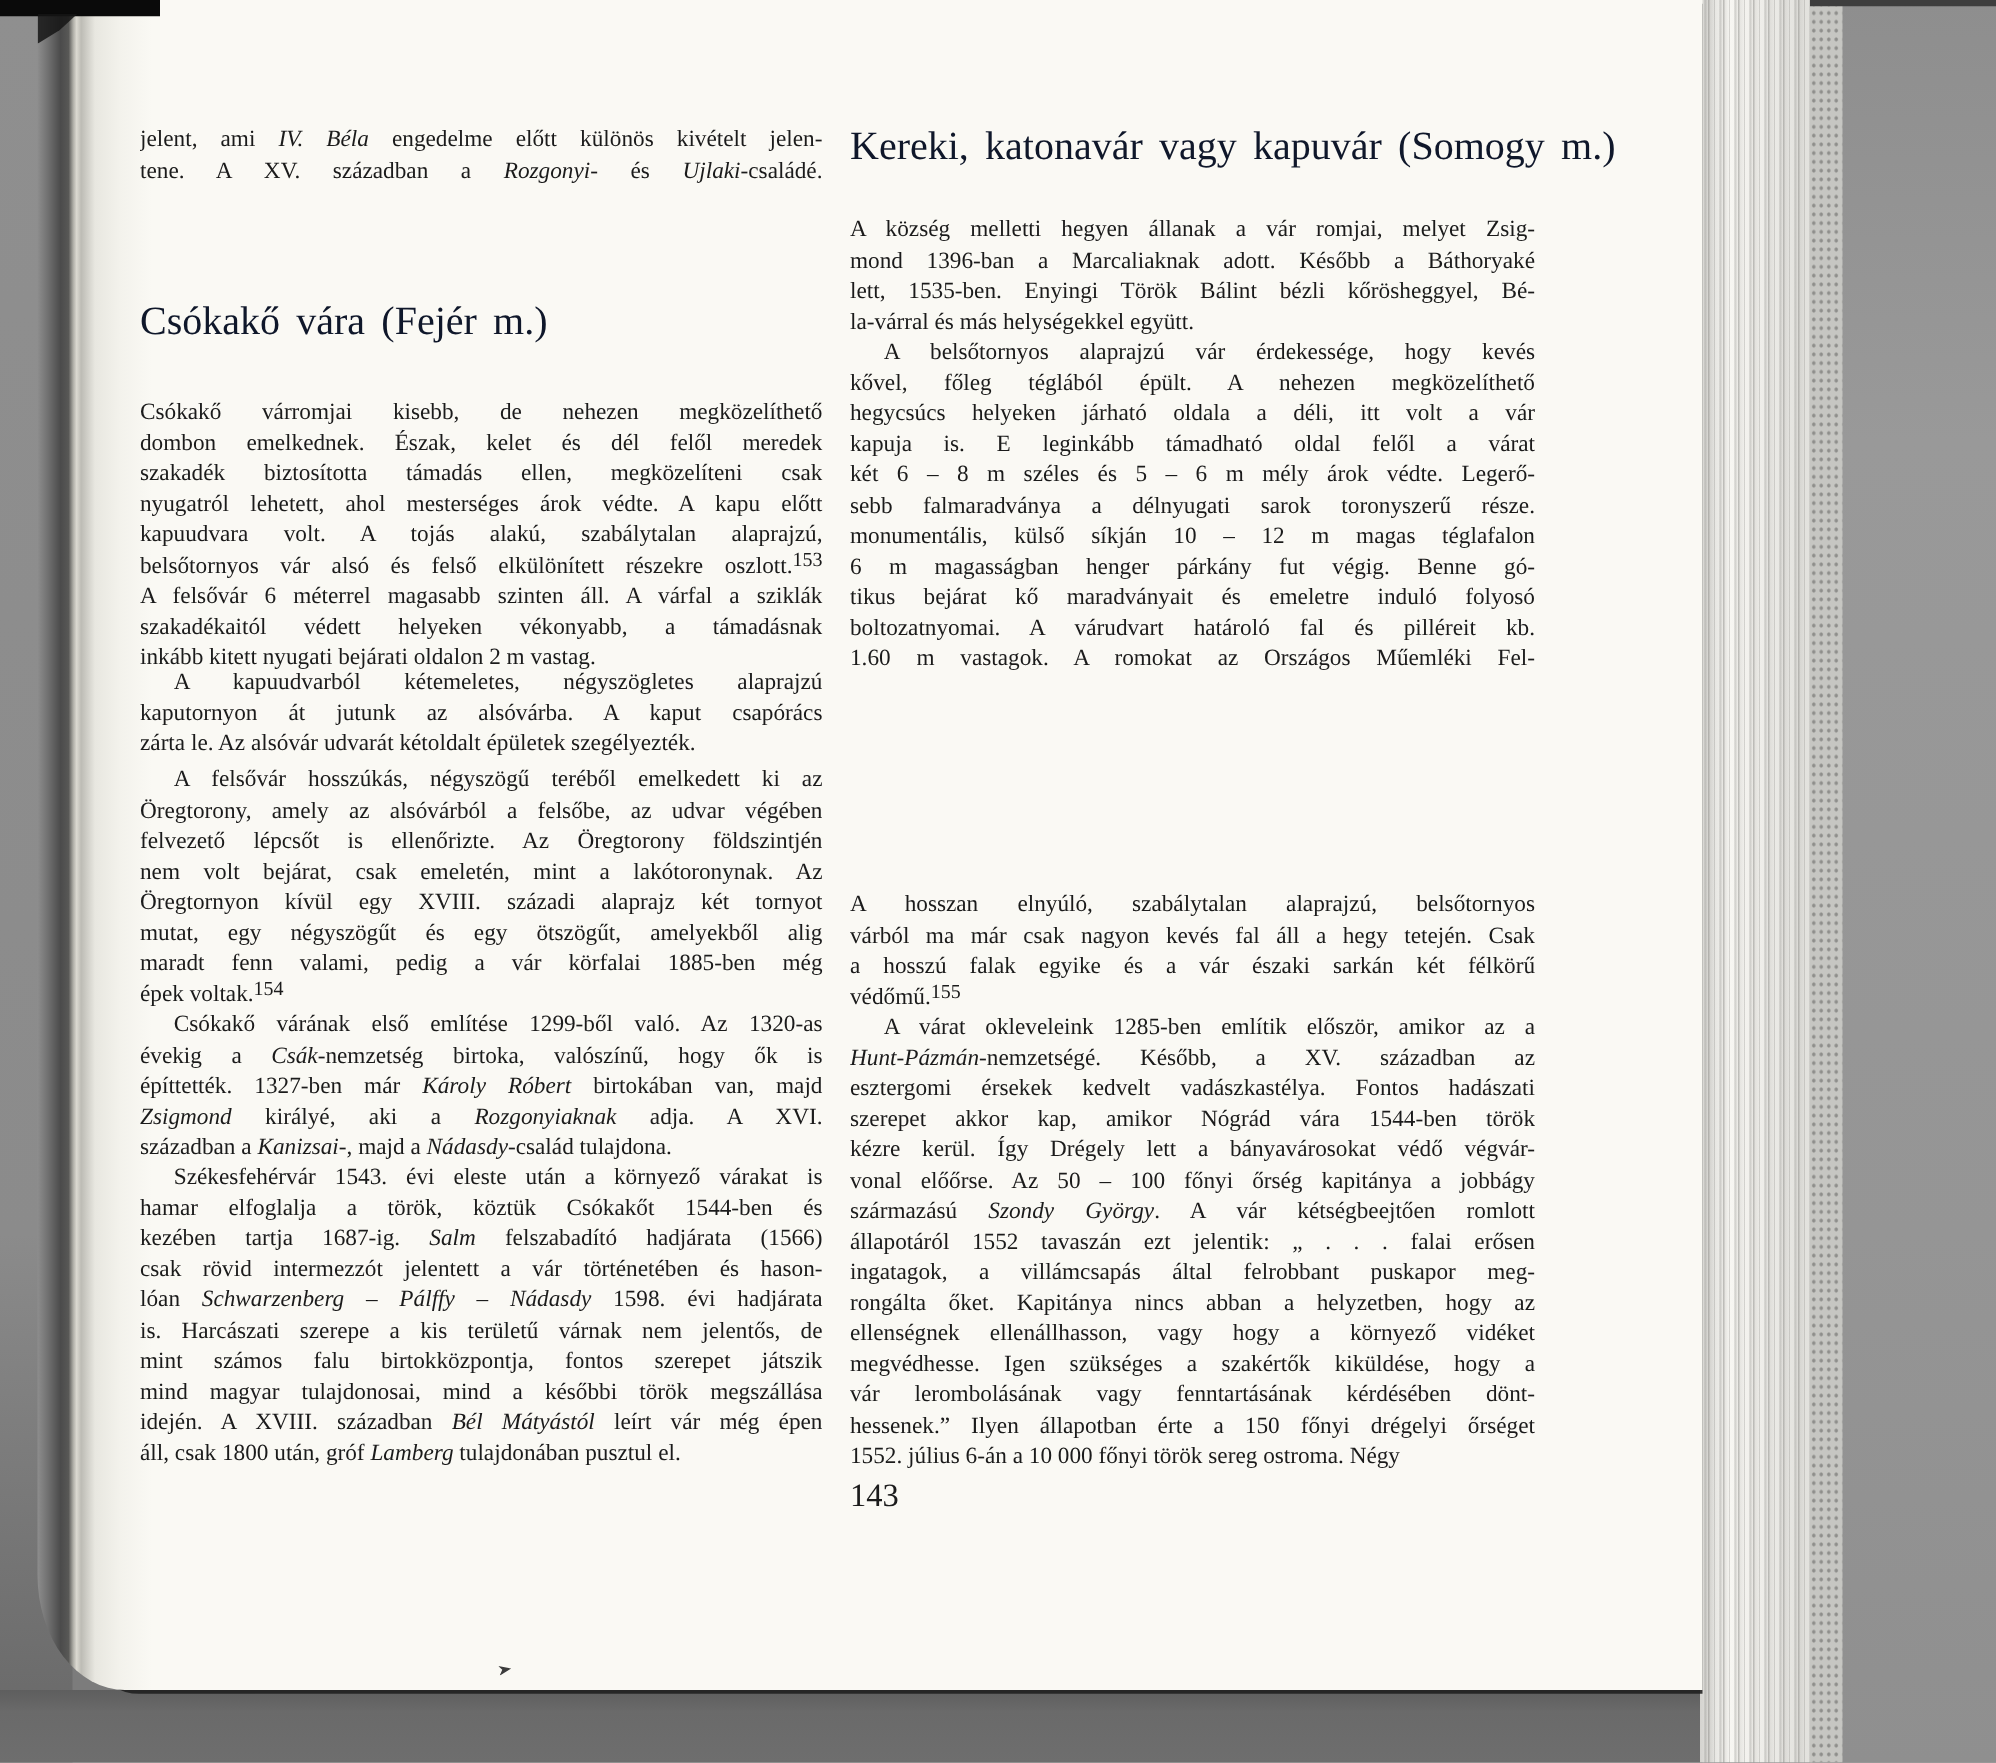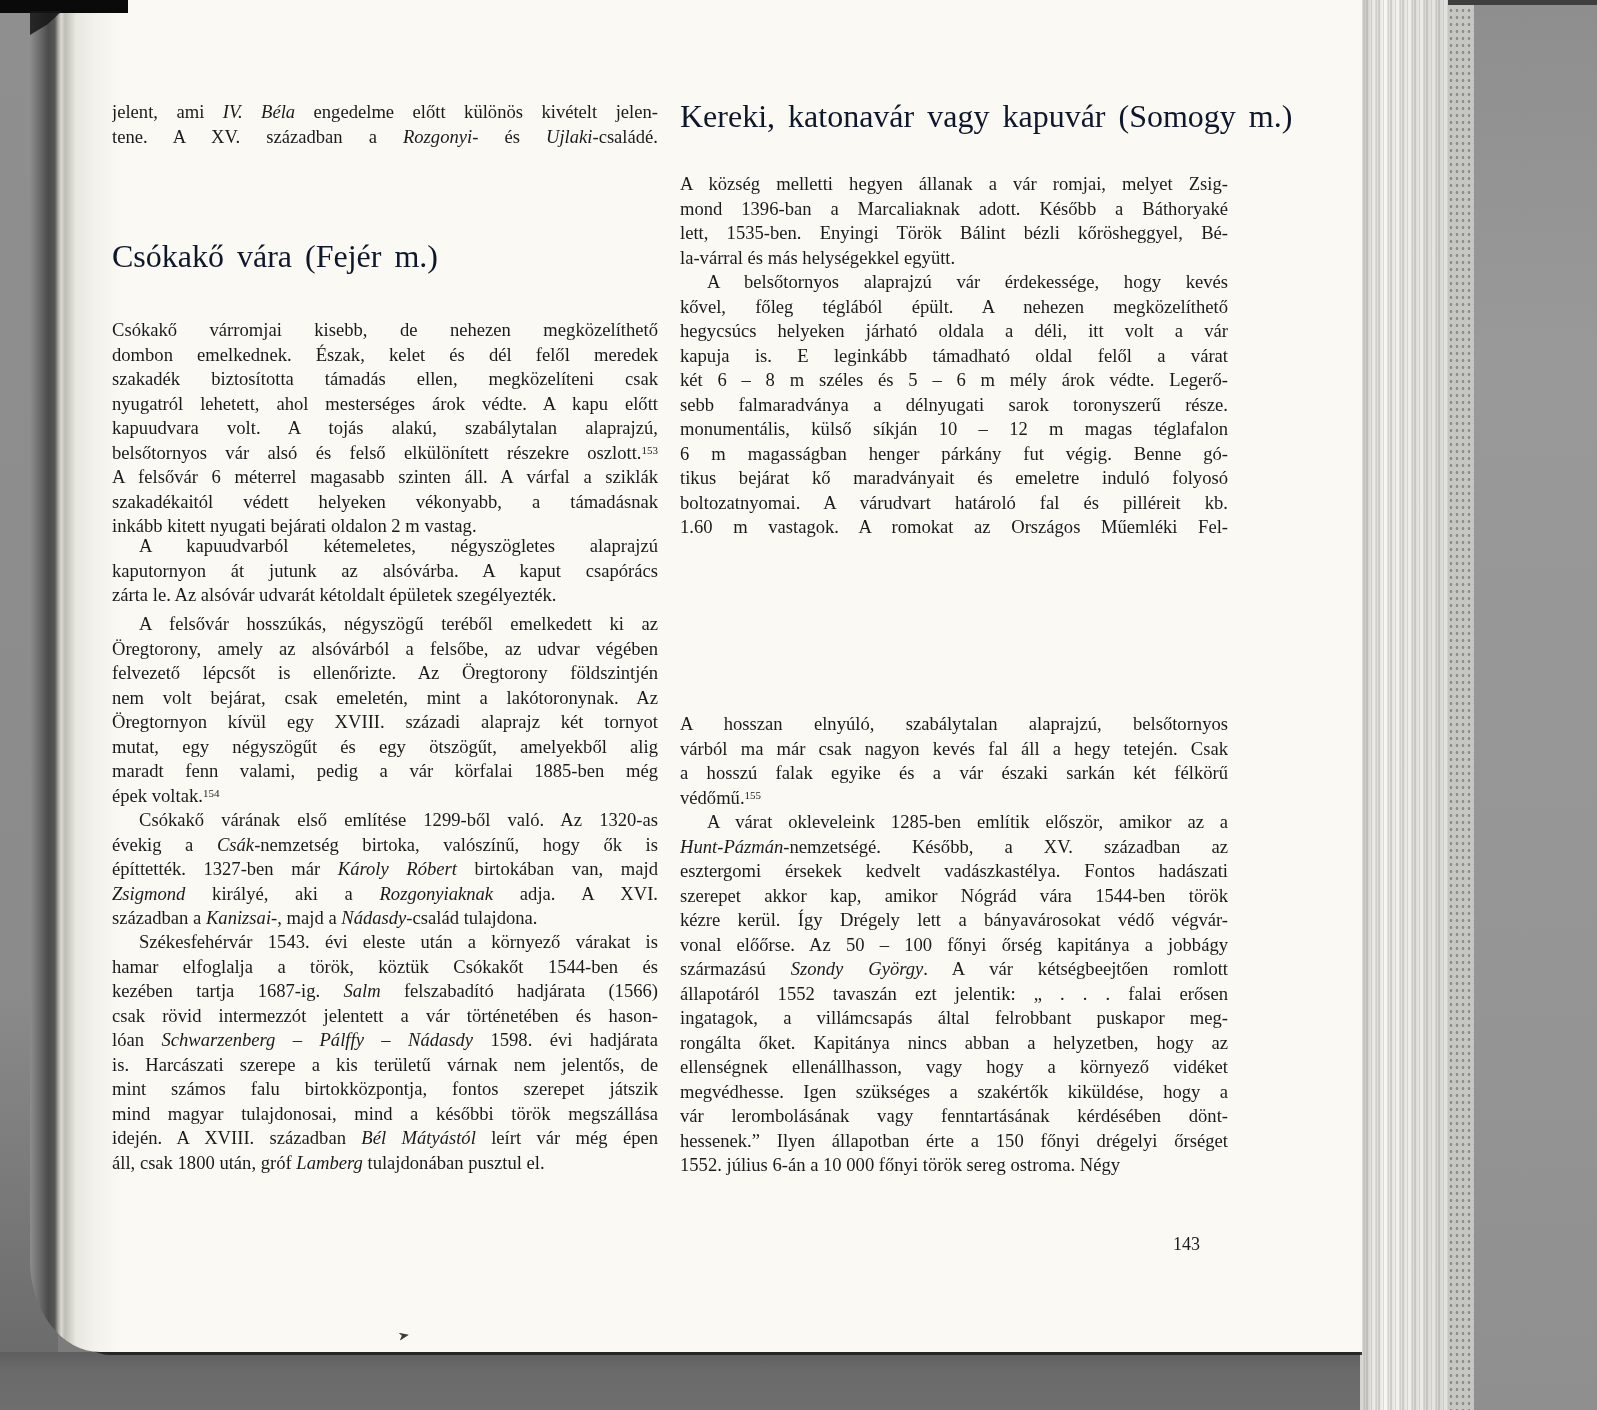--- a/index.html
+++ b/index.html
@@ -40,24 +40,24 @@
   
   .col { position:absolute; top:0; height:1176px;margin-top:12px; }
   #left-col  { left:112px; width:546px; }
   #right-col { left:680px; width:548px; }
   .block { position:absolute; left:0; right:0; }
   .tline { height:24.5px; line-height:24.5px; font-size:18.6px;
     text-align:justify; text-align-last:justify; overflow:hidden; }
   .tline.last { text-align-last:left; }
   .tline.ind { text-indent:27px; }
   .tline i { font-style:italic; }
-  .tline sup { font-size:11px; line-height:0; vertical-align:5px; letter-spacing:0; }
+  .tline sup { font-size:16px; line-height:0; vertical-align:5px; letter-spacing:0; }
   .heading { font-size:32px; line-height:32px; white-space:nowrap; word-spacing:5px; color:#0f172a; }
-  .page-number { position:absolute; left:680px; top:1234px; width:520px;
-    text-align:right; font-size:18px; color:#1b1b1b; }
+  .page-number { position:absolute; left:680px; top:1182px; width:520px;
+    text-align:left; font-size:26px; color:#1b1b1b; }
 </style>
 </head>
 <body>
 
 <div id="stage">
   <div class="left-backdrop"></div>
   <div class="bottom-backdrop"></div>
   <div class="right-backdrop"></div>
   <div class="fore-edge"></div>
   <div class="cloth-band"></div>

